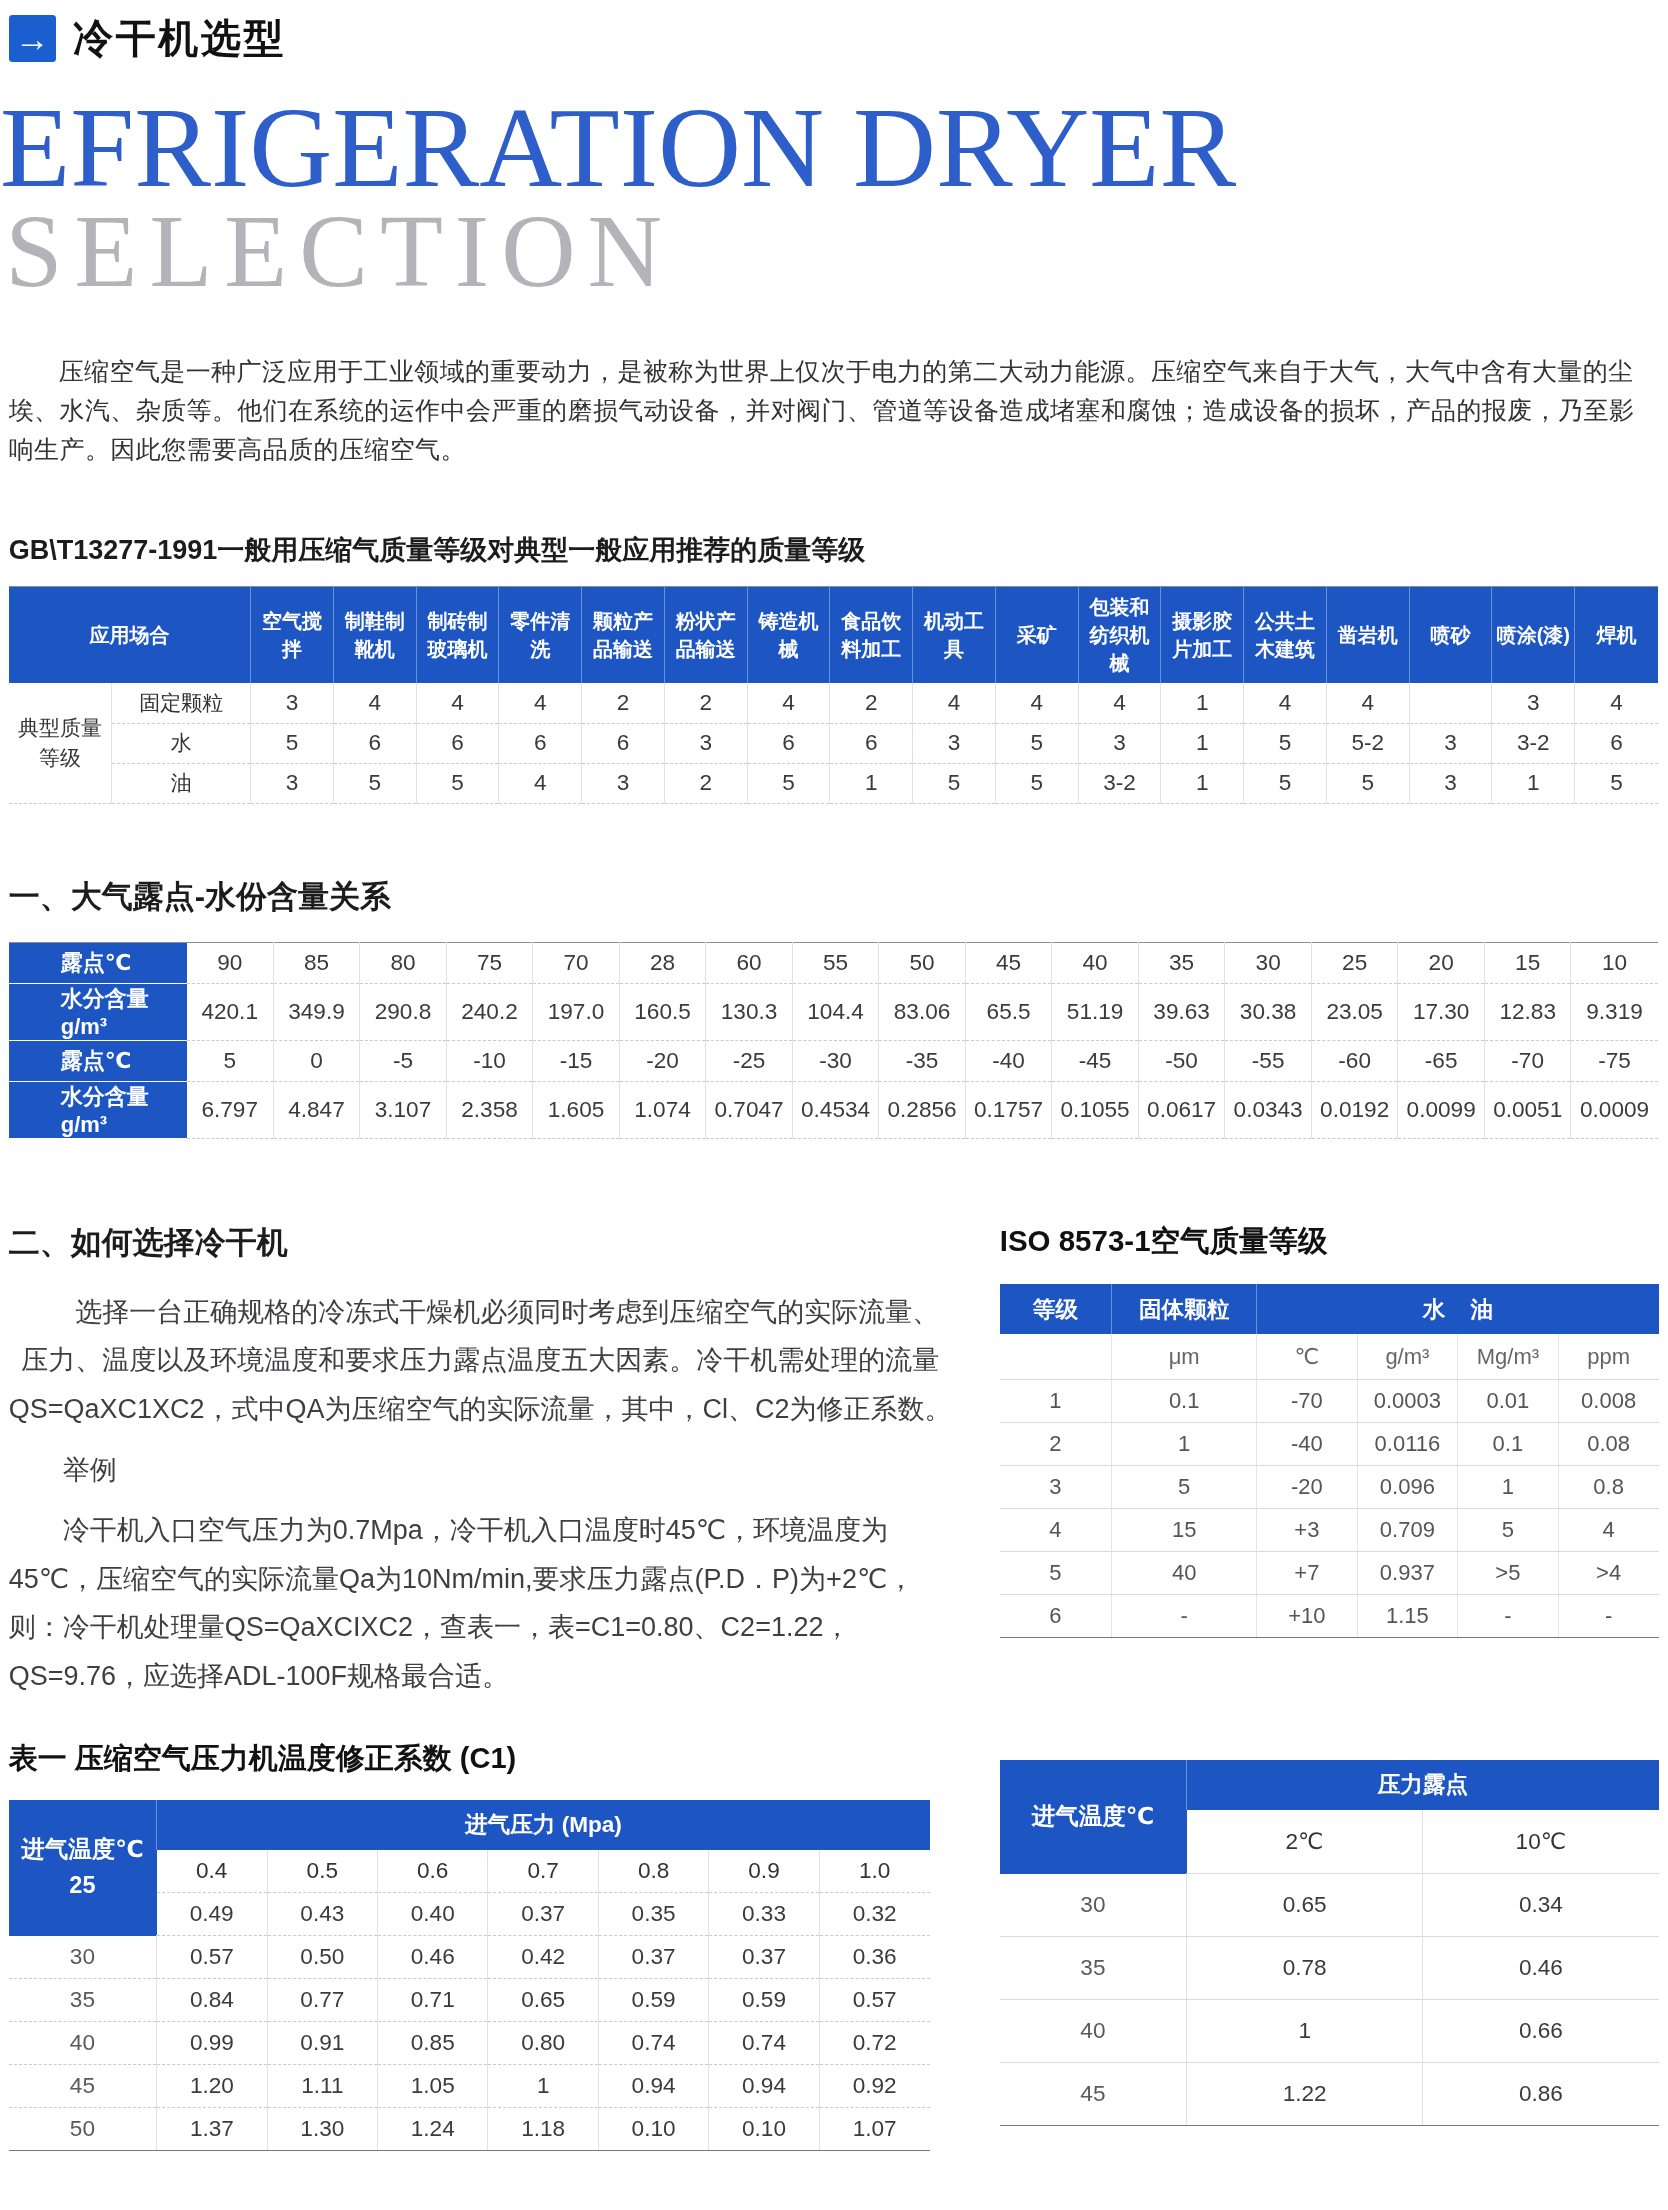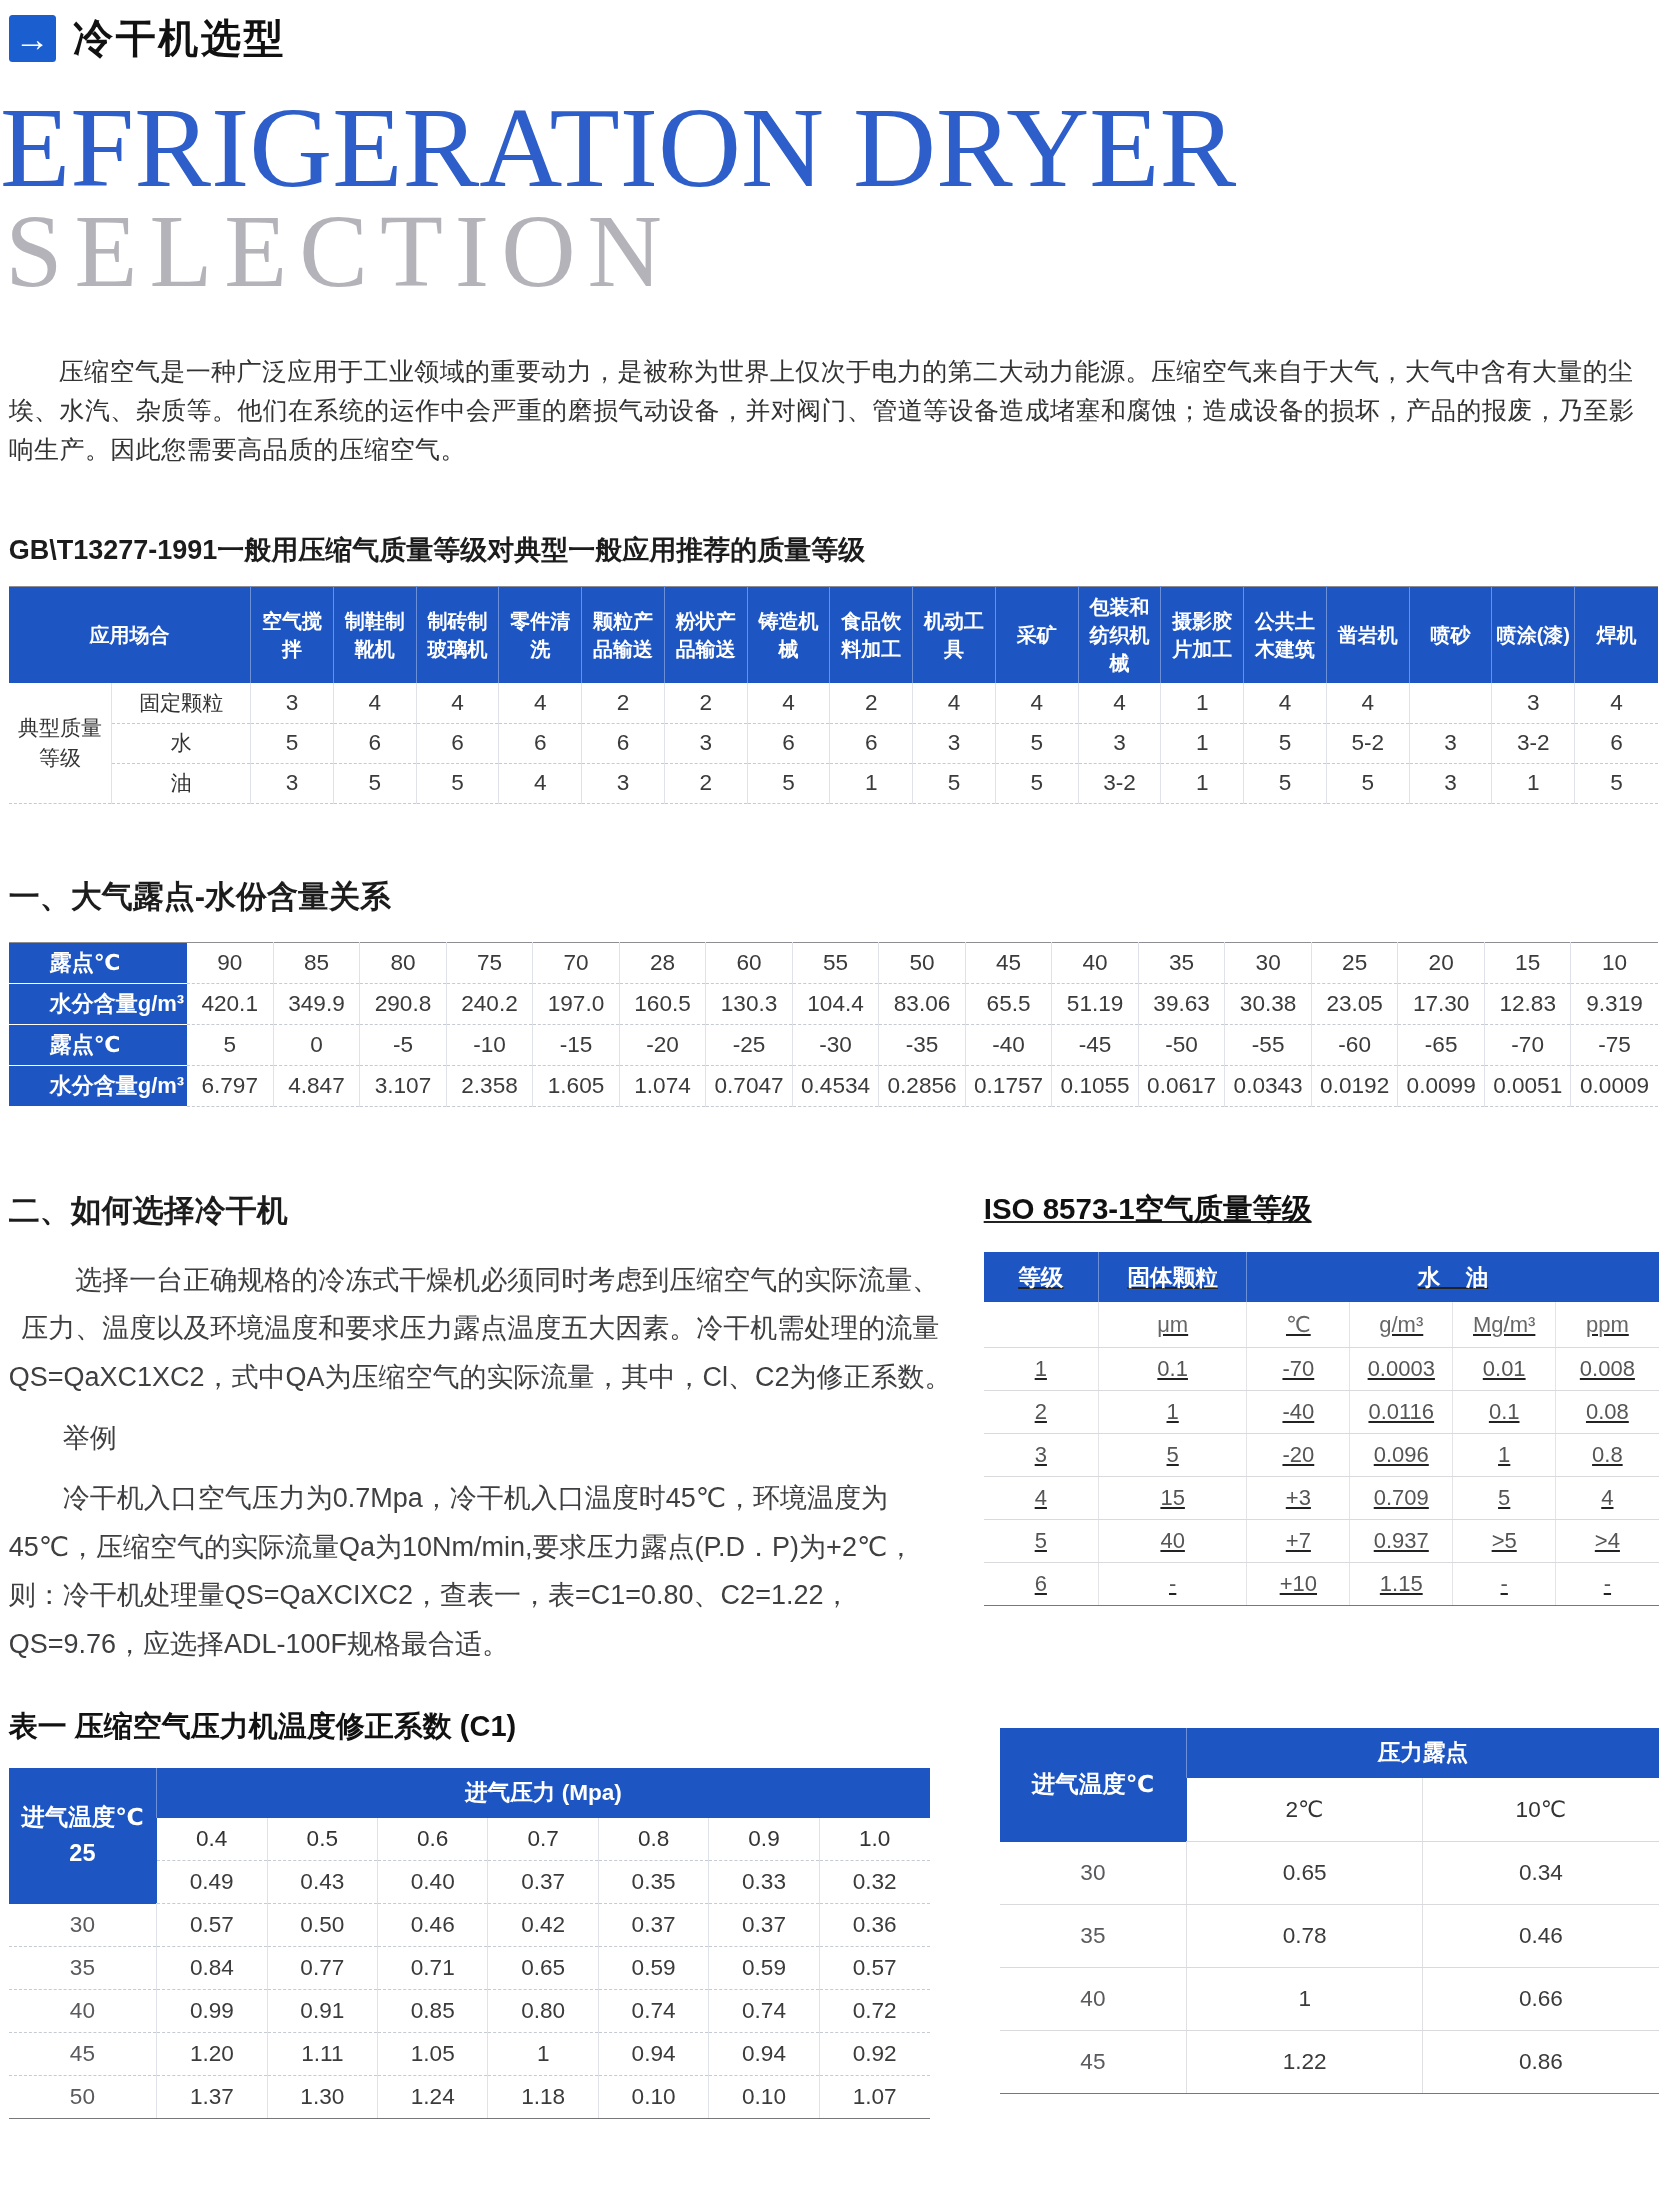--- a/index.html
+++ b/index.html
@@ -67,28 +67,28 @@
 
   
   .sec-title{margin:72px 0 0 0;font-size:31px;font-weight:bold;color:#1c1c1c;}
   .dew-table{width:1649px;margin-top:24px;border-top:1.7px solid #8d8d92;}
   .dew-table td{
     height:41px;font-size:22.6px;color:var(--cell);
     border-right:0.9px solid #dfe2e8;border-bottom:0.9px dashed #c6cad2;
   }
   .dew-table td:last-child{border-right:none;}
   .dew-table .lbl{
-    background:var(--blue);color:#fff;text-align:left;padding-left:41px;
+    background:var(--blue);color:#fff;text-align:left;padding-left:52px;
     font-size:22px;font-weight:bold;border-right:none;border-bottom:1.7px solid #fff;
   }
 
   
   .two-col{display:flex;margin-top:83px;}
   .left-col{width:943px;flex:none;}
-  .right-col{flex:1;margin-left:32px;text-decoration:underline;}
+  .right-col{flex:1;margin-left:48px;}
   .howto{font-size:27px;line-height:1.8;color:#3f3f42;text-indent:2em;margin-top:12px;}
   .howto.first{margin-top:24px;text-align:center;}
 
   .iso-title{font-size:29.5px;font-weight:bold;color:#111;}
   .iso-table{width:100%;margin-top:22.6px;}
   .iso-table th{
     background:var(--blue);color:#fff;height:50px;font-size:22.6px;font-weight:bold;
     border-right:0.9px solid rgba(255,255,255,.35);
   }
   .iso-table th:last-child{border-right:none;}

